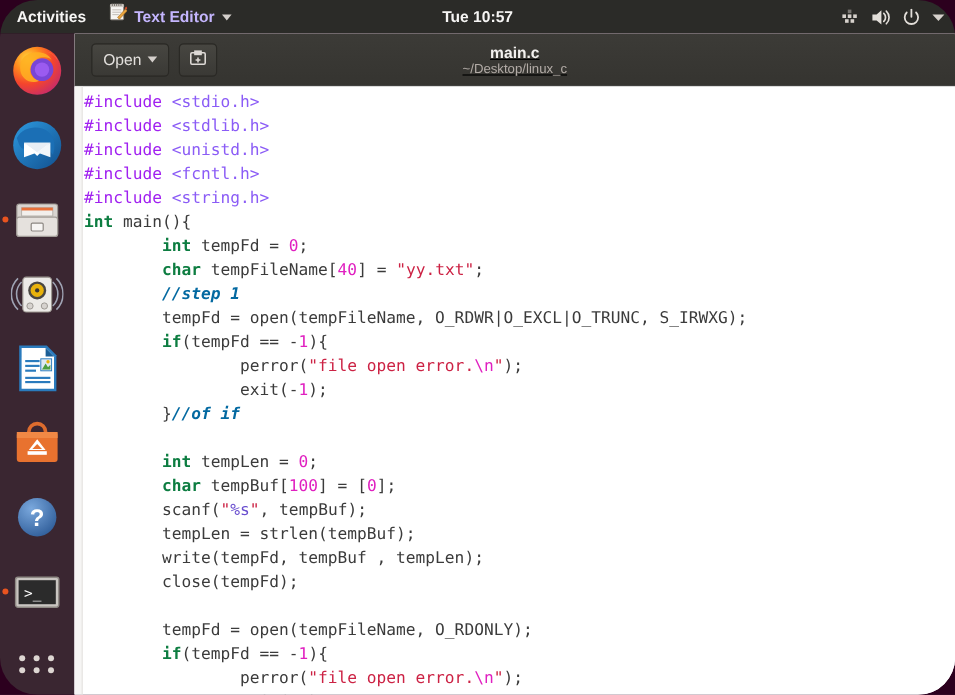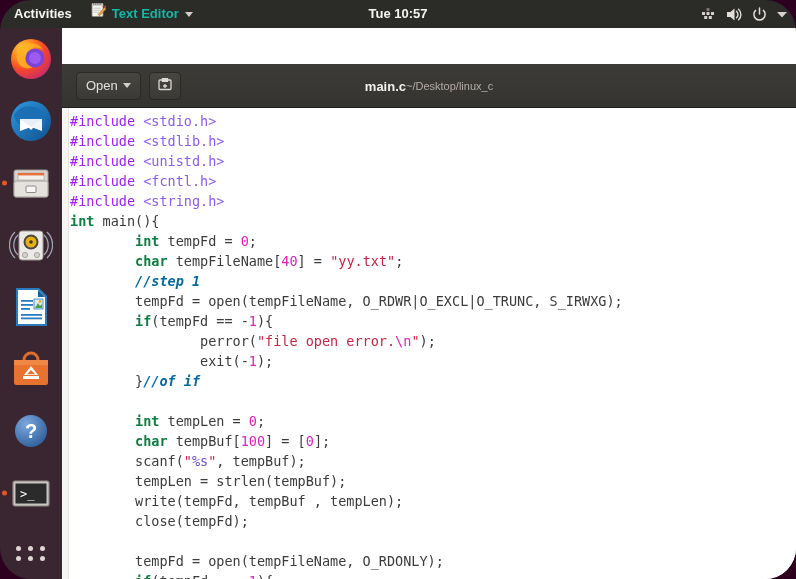--- a/index.html
+++ b/index.html
@@ -26,21 +26,21 @@
     font-size: 13px; font-weight: bold;
   }
   #activities {
     padding: 0 10px 0 14px; line-height: 28px;
     color: #f6f5f4; cursor: pointer;
   }
   #appmenu {
     display: flex; align-items: center; gap: 6px;
     padding: 0 8px; line-height: 28px; cursor: pointer;
   }
-  #appmenu .label { color: #14b8a6; }
+  #appmenu .label { color: #c4b5fd; }
   .caret-down {
     width: 0; height: 0;
     border-left: 4px solid transparent;
     border-right: 4px solid transparent;
     border-top: 5px solid #d4cfcb;
     display: inline-block;
   }
   #clock {
     position: absolute; left: 0; right: 0; top: 0;
     height: 28px; line-height: 28px;
@@ -92,43 +92,43 @@
     background: #ffffff; overflow: hidden;
   }
   #headerbar {
     position: relative;
     height: 44px; width: 734px;
     background: linear-gradient(to bottom, #3c3b37, #353430);
     border-bottom: 1px solid #1d1d1b;
     display: flex; align-items: center;
     box-sizing: border-box;
     padding: 0 6px;
-    margin-top: 36px;
   }
   .hb-btn {
     background: linear-gradient(to bottom, #474641, #3a3935);
     border: 1px solid #2a2925;
     border-radius: 4px;
     color: #e3e0dd;
     font-size: 13px;
     height: 28px;
     display: flex; align-items: center; justify-content: center;
     gap: 5px;
     padding: 0 9px;
     cursor: pointer;
     box-sizing: border-box;
   }
   #open-btn { margin-left: 8px; }
   #save-as-btn { margin-left: 8px; width: 32px; padding: 0; }
   #title-block {
     position: absolute; left: 0; right: 0; top: 0;
     height: 44px;
-    display: flex; 
+    display: flex; flex-direction: column;
     align-items: center; justify-content: center;
     pointer-events: none;
+    text-decoration: underline;
   }
   #doc-title { color: #f3f1ef; font-size: 13px; font-weight: bold; line-height: 15px; }
   #doc-path { color: #b3aca7; font-size: 11px; line-height: 14px; }
   #hb-right {
     margin-left: auto;
     display: flex; align-items: center; gap: 7px;
     z-index: 2;
   }
   #save-btn { min-width: 46px; }
   #menu-btn { width: 30px; padding: 0; flex-direction: column; gap: 3px; }

